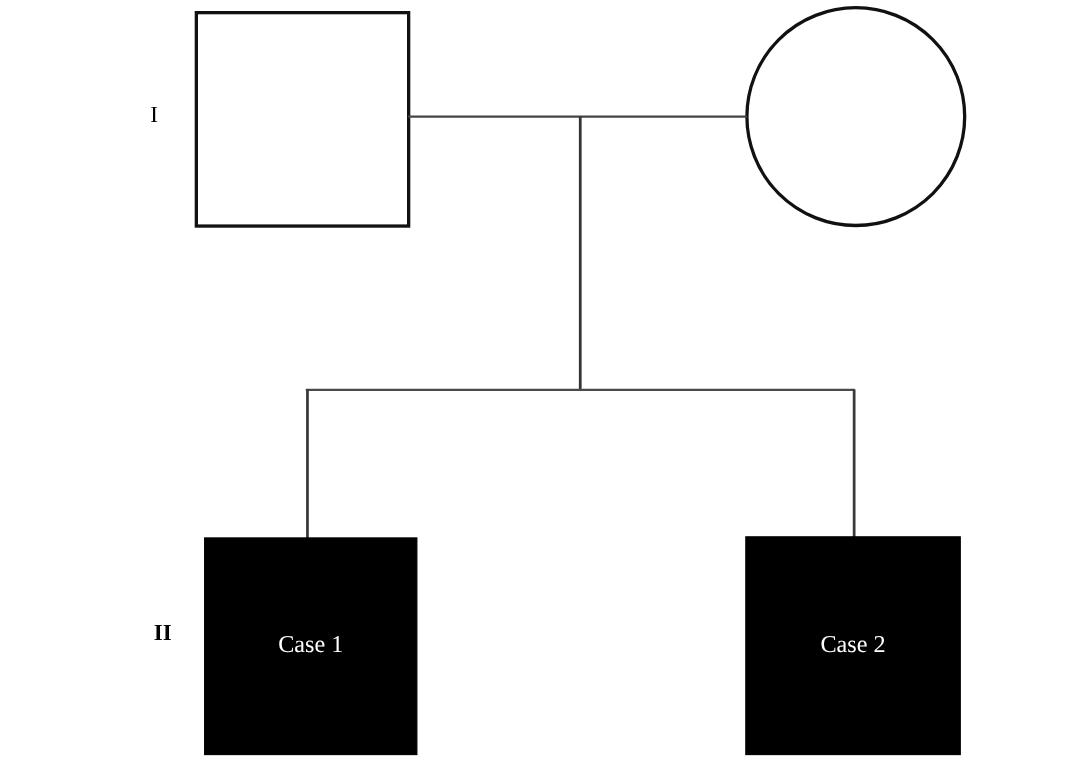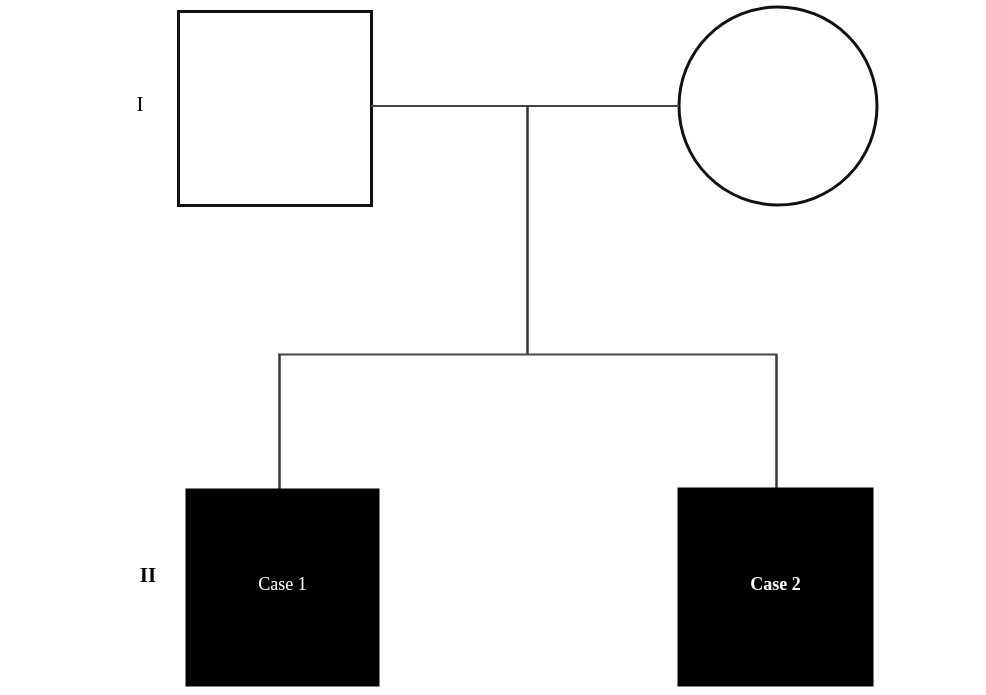--- a/index.html
+++ b/index.html
@@ -41,36 +41,35 @@
   }
   #gen-label-ii {
     left: 118px;
     top: 565px;
     width: 60px;
     font-weight: bold;
   }
   .member-text {
     position: absolute;
     font-family: "Liberation Serif", "DejaVu Serif", serif;
-    font-size: 18px;
+    font-size: 22px;
     line-height: 1;
     white-space: nowrap;
     text-align: center;
     color: #ffffff;
   }
   #case-1-label {
     left: 186px;
     top: 575px;
     width: 193px;
   }
   #case-2-label {
     left: 678px;
     top: 575px;
     width: 195px;
-    font-weight: bold;
   }
 </style>
 </head>
 <body>
 
 <div id="pedigree-canvas">
 
   <svg id="pedigree-svg" viewBox="0 0 986 695" xmlns="http://www.w3.org/2000/svg">
 
     <rect id="sym-i-1" x="178.5" y="11.5" width="193" height="194" fill="#ffffff" stroke="#111111" stroke-width="3"></rect>

